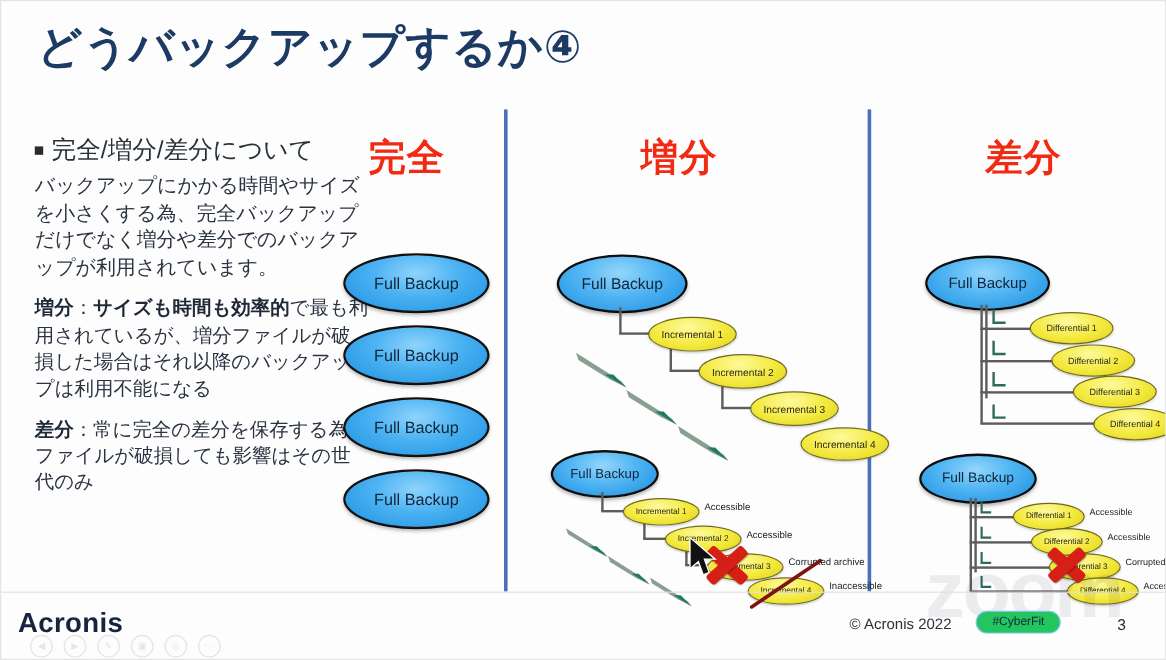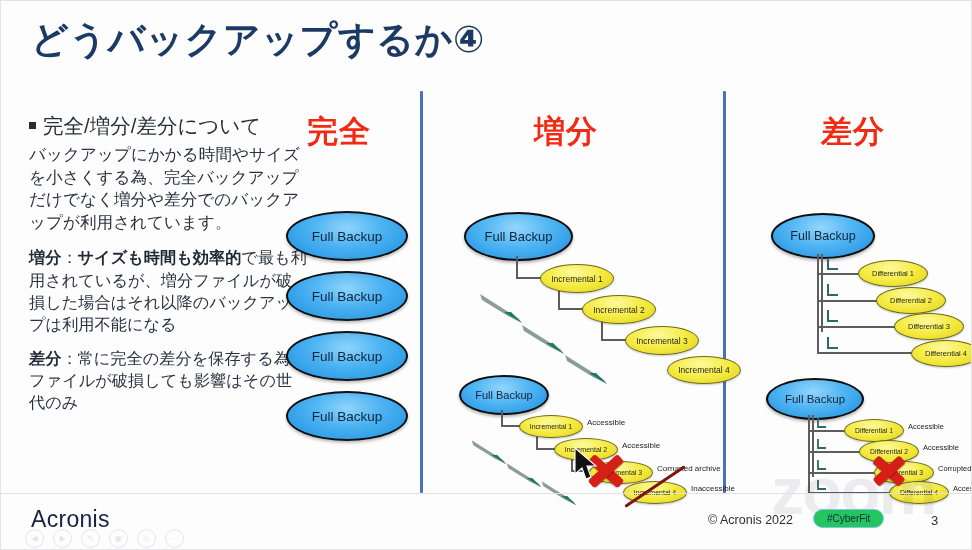--- a/index.html
+++ b/index.html
@@ -92,21 +92,21 @@
 
   
   #watermark{
     position:absolute;left:770px;top:452px;
     font-size:66px;font-weight:bold;color:rgba(60,60,70,.085);
     letter-spacing:-2px;pointer-events:none;user-select:none;text-align:center;
   }
 
   
   #footrule{position:absolute;left:0;top:492px;width:972px;height:1px;background:#e1e1e4;}
-  #acronis{position:absolute;left:30px;top:505px;font-size:23px;color:#17243f;letter-spacing:.3px;}
+  #acronis{position:absolute;left:14px;top:505px;font-size:23px;color:#17243f;letter-spacing:.3px;font-weight:bold;}
   #ctrlbar{position:absolute;left:24px;top:528px;display:flex;gap:9px;opacity:.12;}
   .ctrlic{width:17px;height:17px;border:1.3px solid #2b3a55;border-radius:50%;
           display:flex;align-items:center;justify-content:center;font-size:8px;color:#2b3a55;}
   #copyright{position:absolute;left:707px;top:512px;font-size:12.5px;color:#2b3038;}
   #cyberfit{position:absolute;left:812px;top:508px;padding:3px 13px;
             border:1.3px solid #7fc6ea;border-radius:11px;
             font-size:10px;color:#16243e;background:#22c55e;}
   #pageno{position:absolute;left:930px;top:512px;font-size:13px;color:#2b3038;}
 </style>
 </head>

